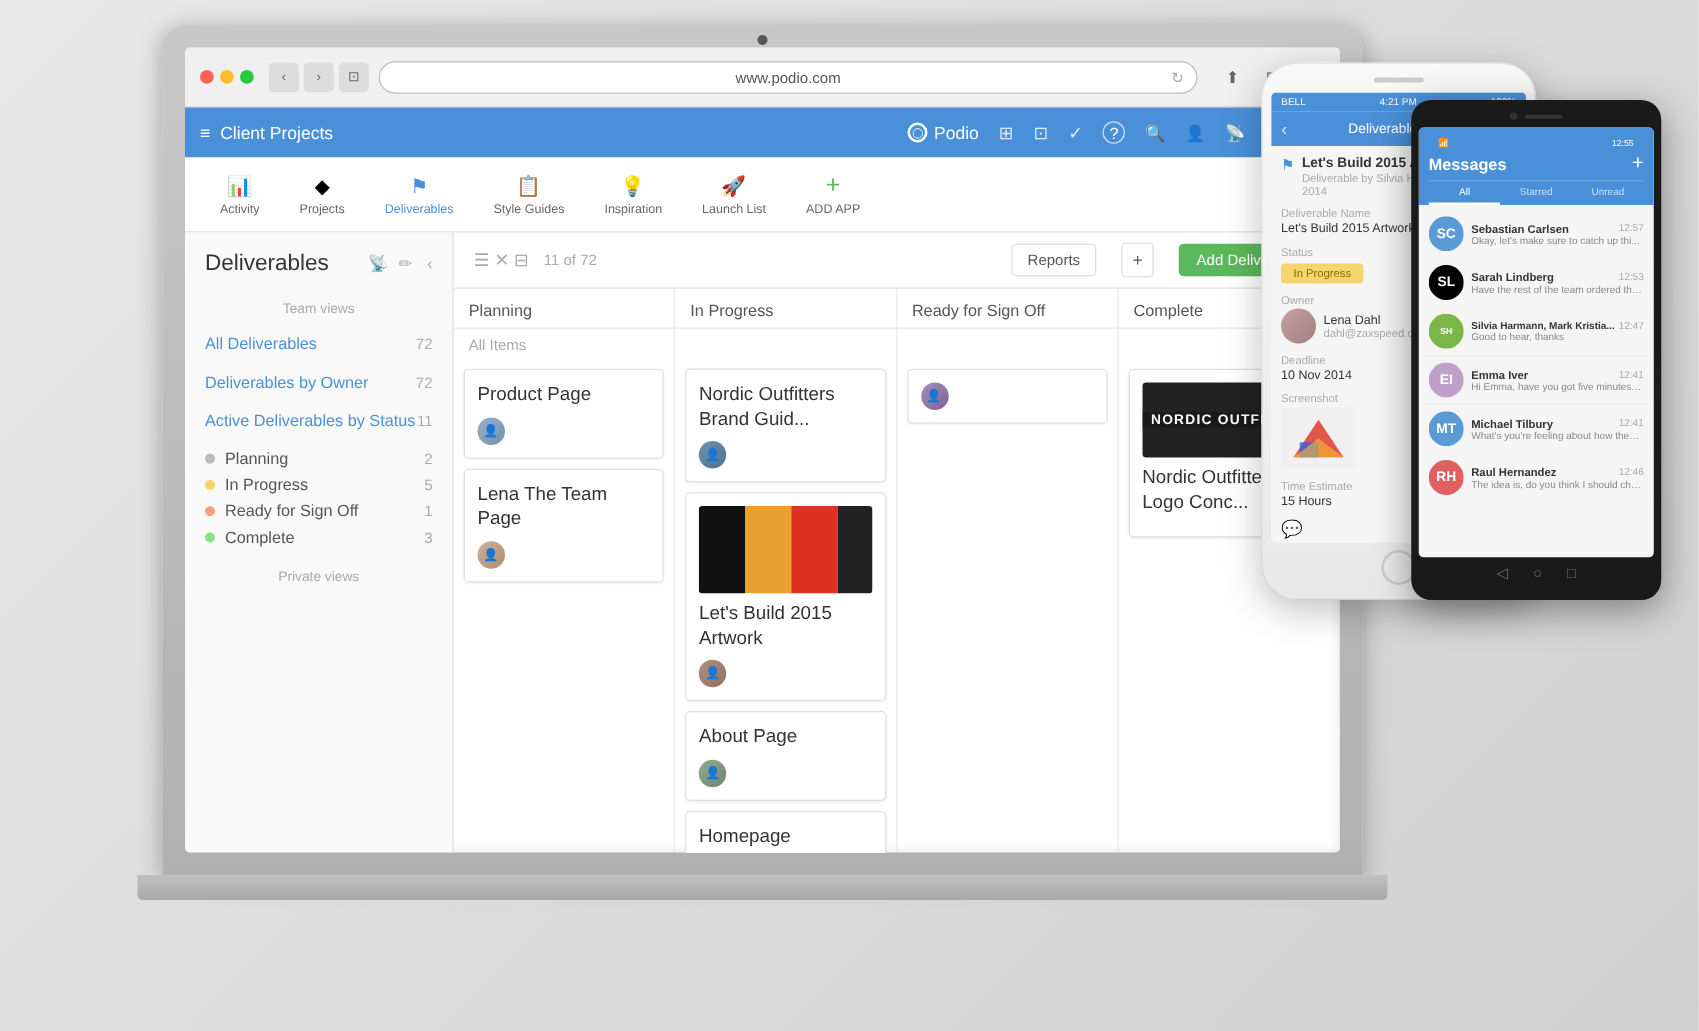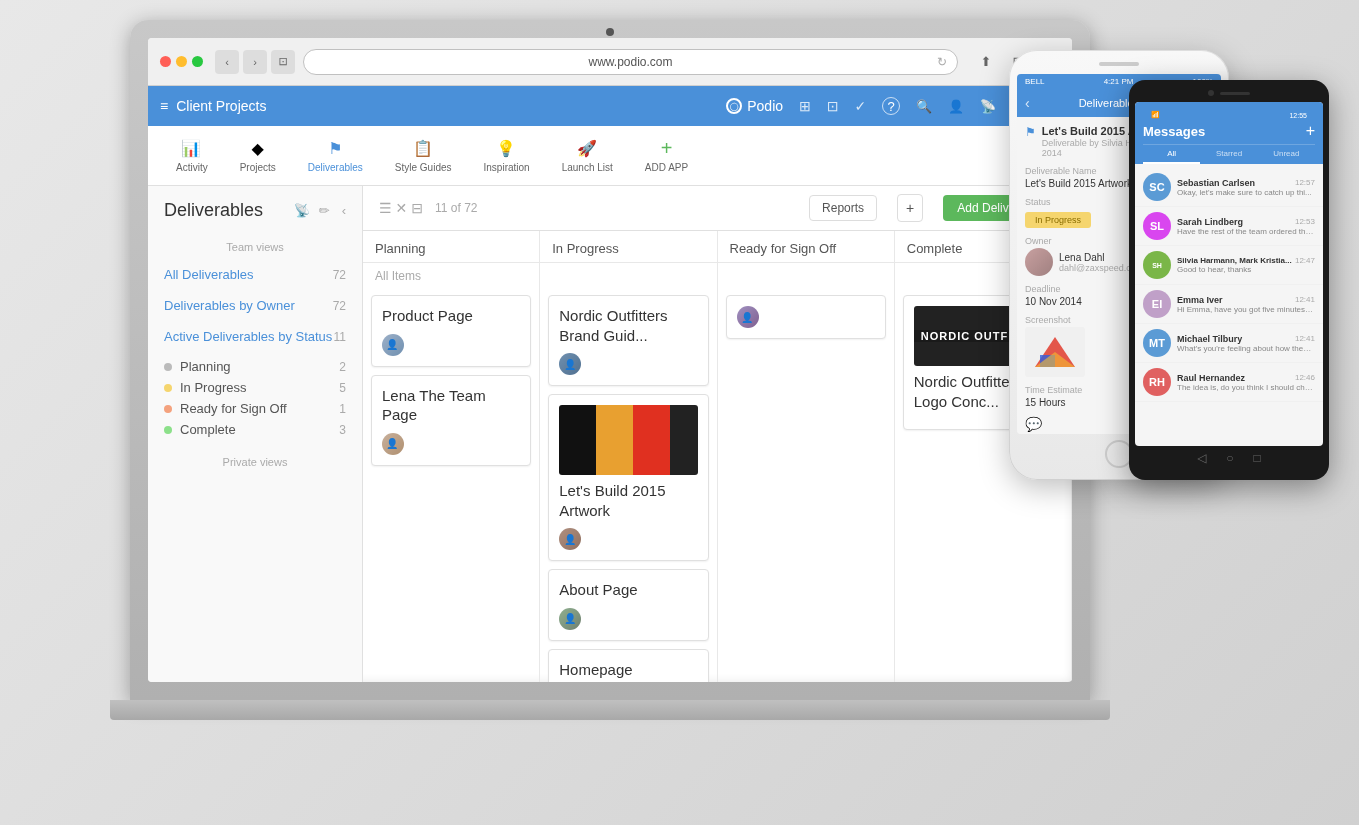--- a/index.html
+++ b/index.html
@@ -1203,21 +1203,21 @@
           <div class="android-msg-content">
             <div class="android-msg-header">
               <span class="android-msg-name">Sebastian Carlsen</span>
               <span class="android-msg-time">12:57</span>
             </div>
             <div class="android-msg-text">Okay, let's make sure to catch up thi...</div>
           </div>
         </div>
         <div class="android-msg">
           <div class="android-msg-avatar">
-            <div class="avatar-img" style="background:#d946ef;">SL</div>
+            <div class="avatar-img" style="background:#000000;">SL</div>
           </div>
           <div class="android-msg-content">
             <div class="android-msg-header">
               <span class="android-msg-name">Sarah Lindberg</span>
               <span class="android-msg-time">12:53</span>
             </div>
             <div class="android-msg-text">Have the rest of the team ordered thei...</div>
           </div>
         </div>
         <div class="android-msg">

